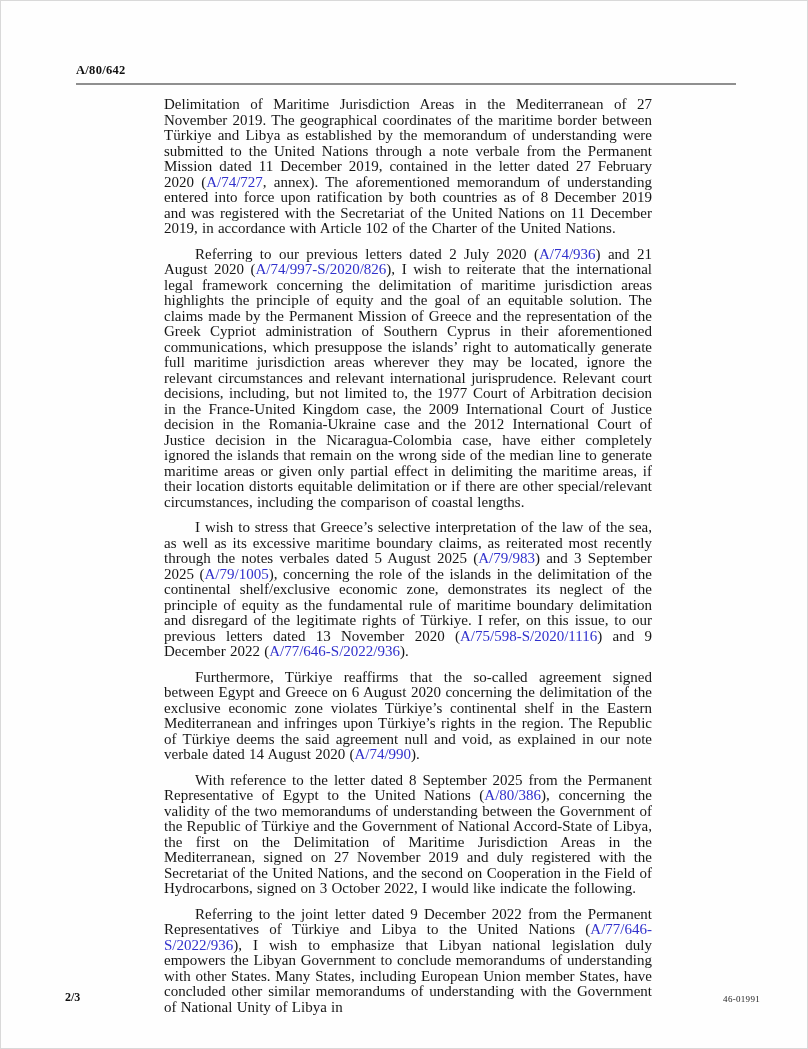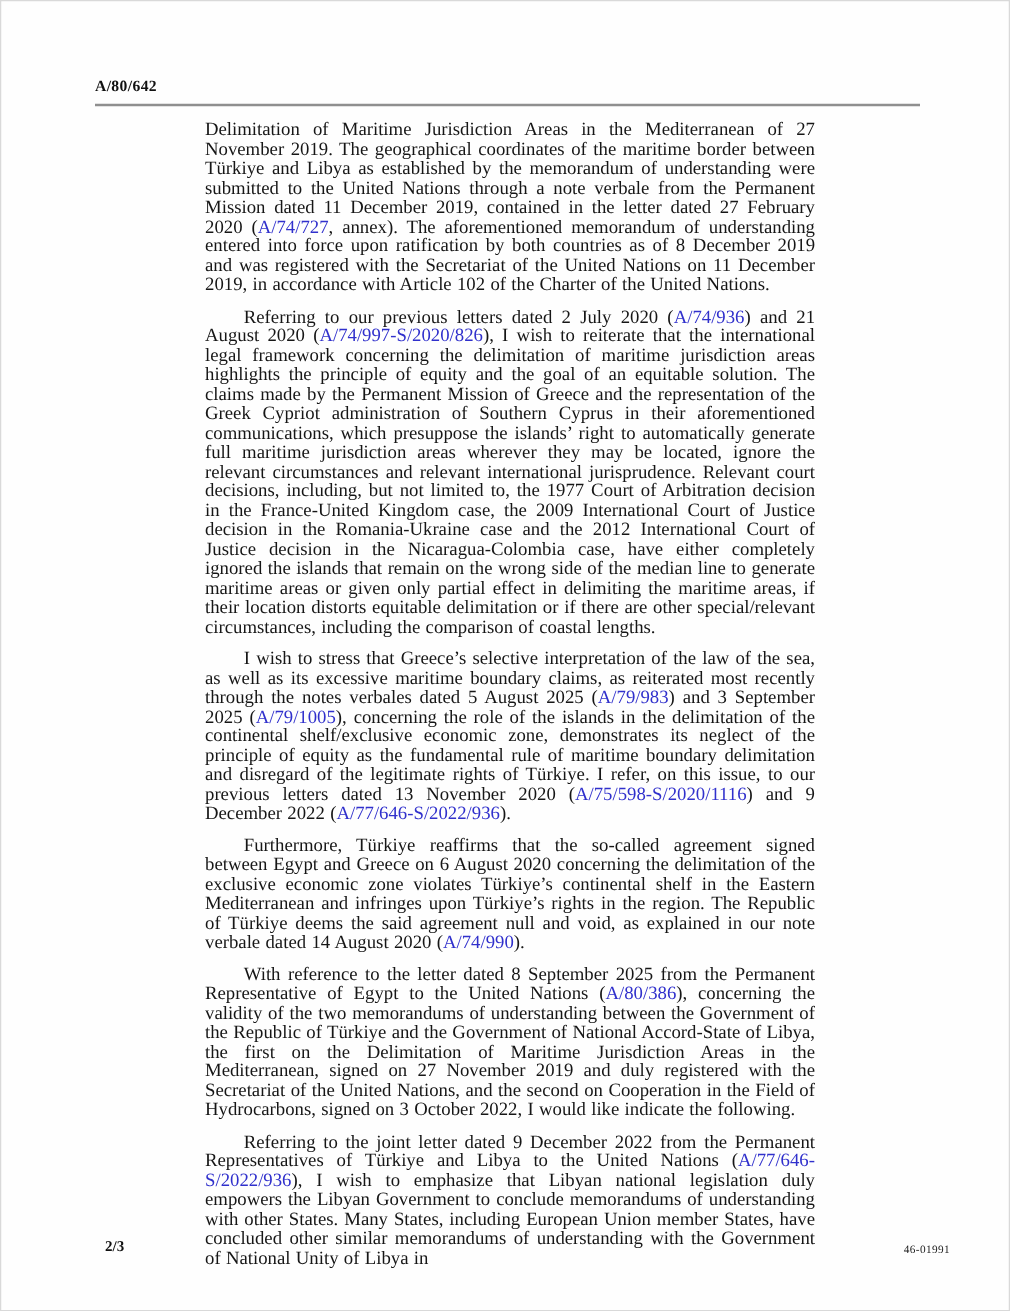--- a/index.html
+++ b/index.html
@@ -53,21 +53,21 @@
   .letter-body p.indent {
     text-indent: 31px;
   }
   a.symbol-link {
     color: #3030cc;
     text-decoration: none;
     cursor: pointer;
   }
   .footer-page-number {
     position: absolute;
-    left: 83px;
+    left: 64px;
     top: 989px;
     font-weight: bold;
     font-size: 12px;
     color: #111;
   }
   .footer-job-number {
     position: absolute;
     right: 47px;
     top: 993px;
     font-size: 9px;

